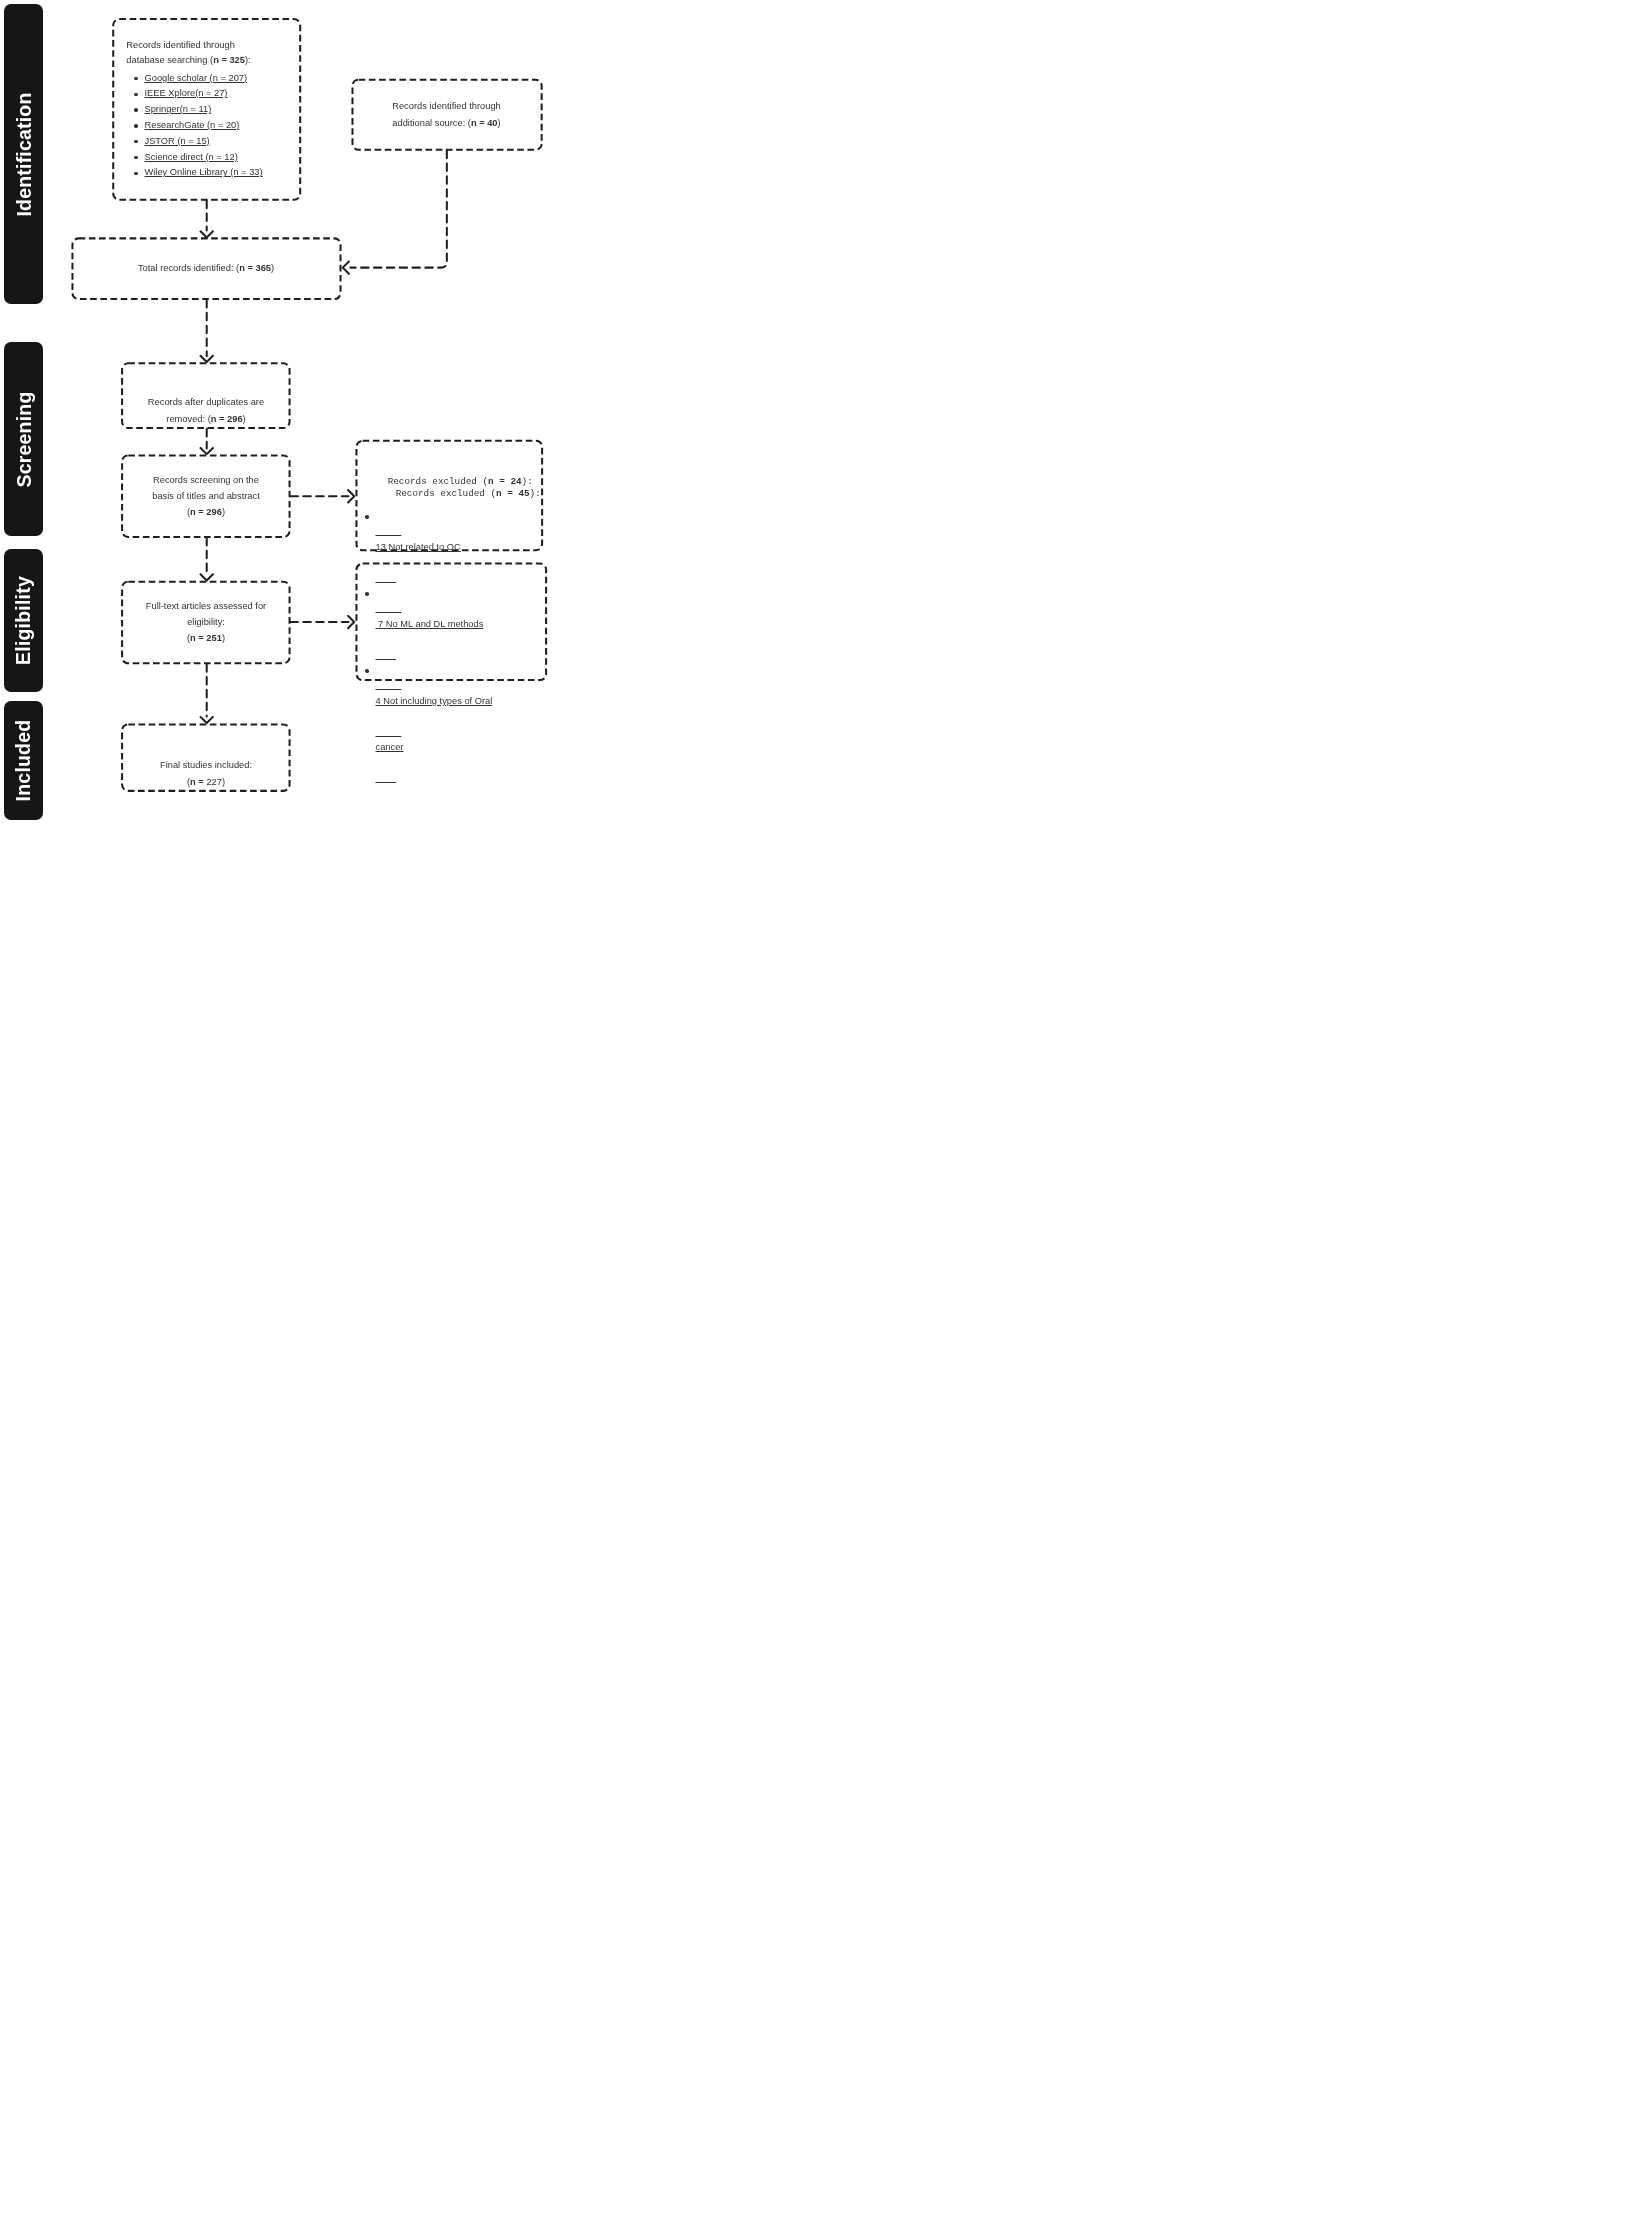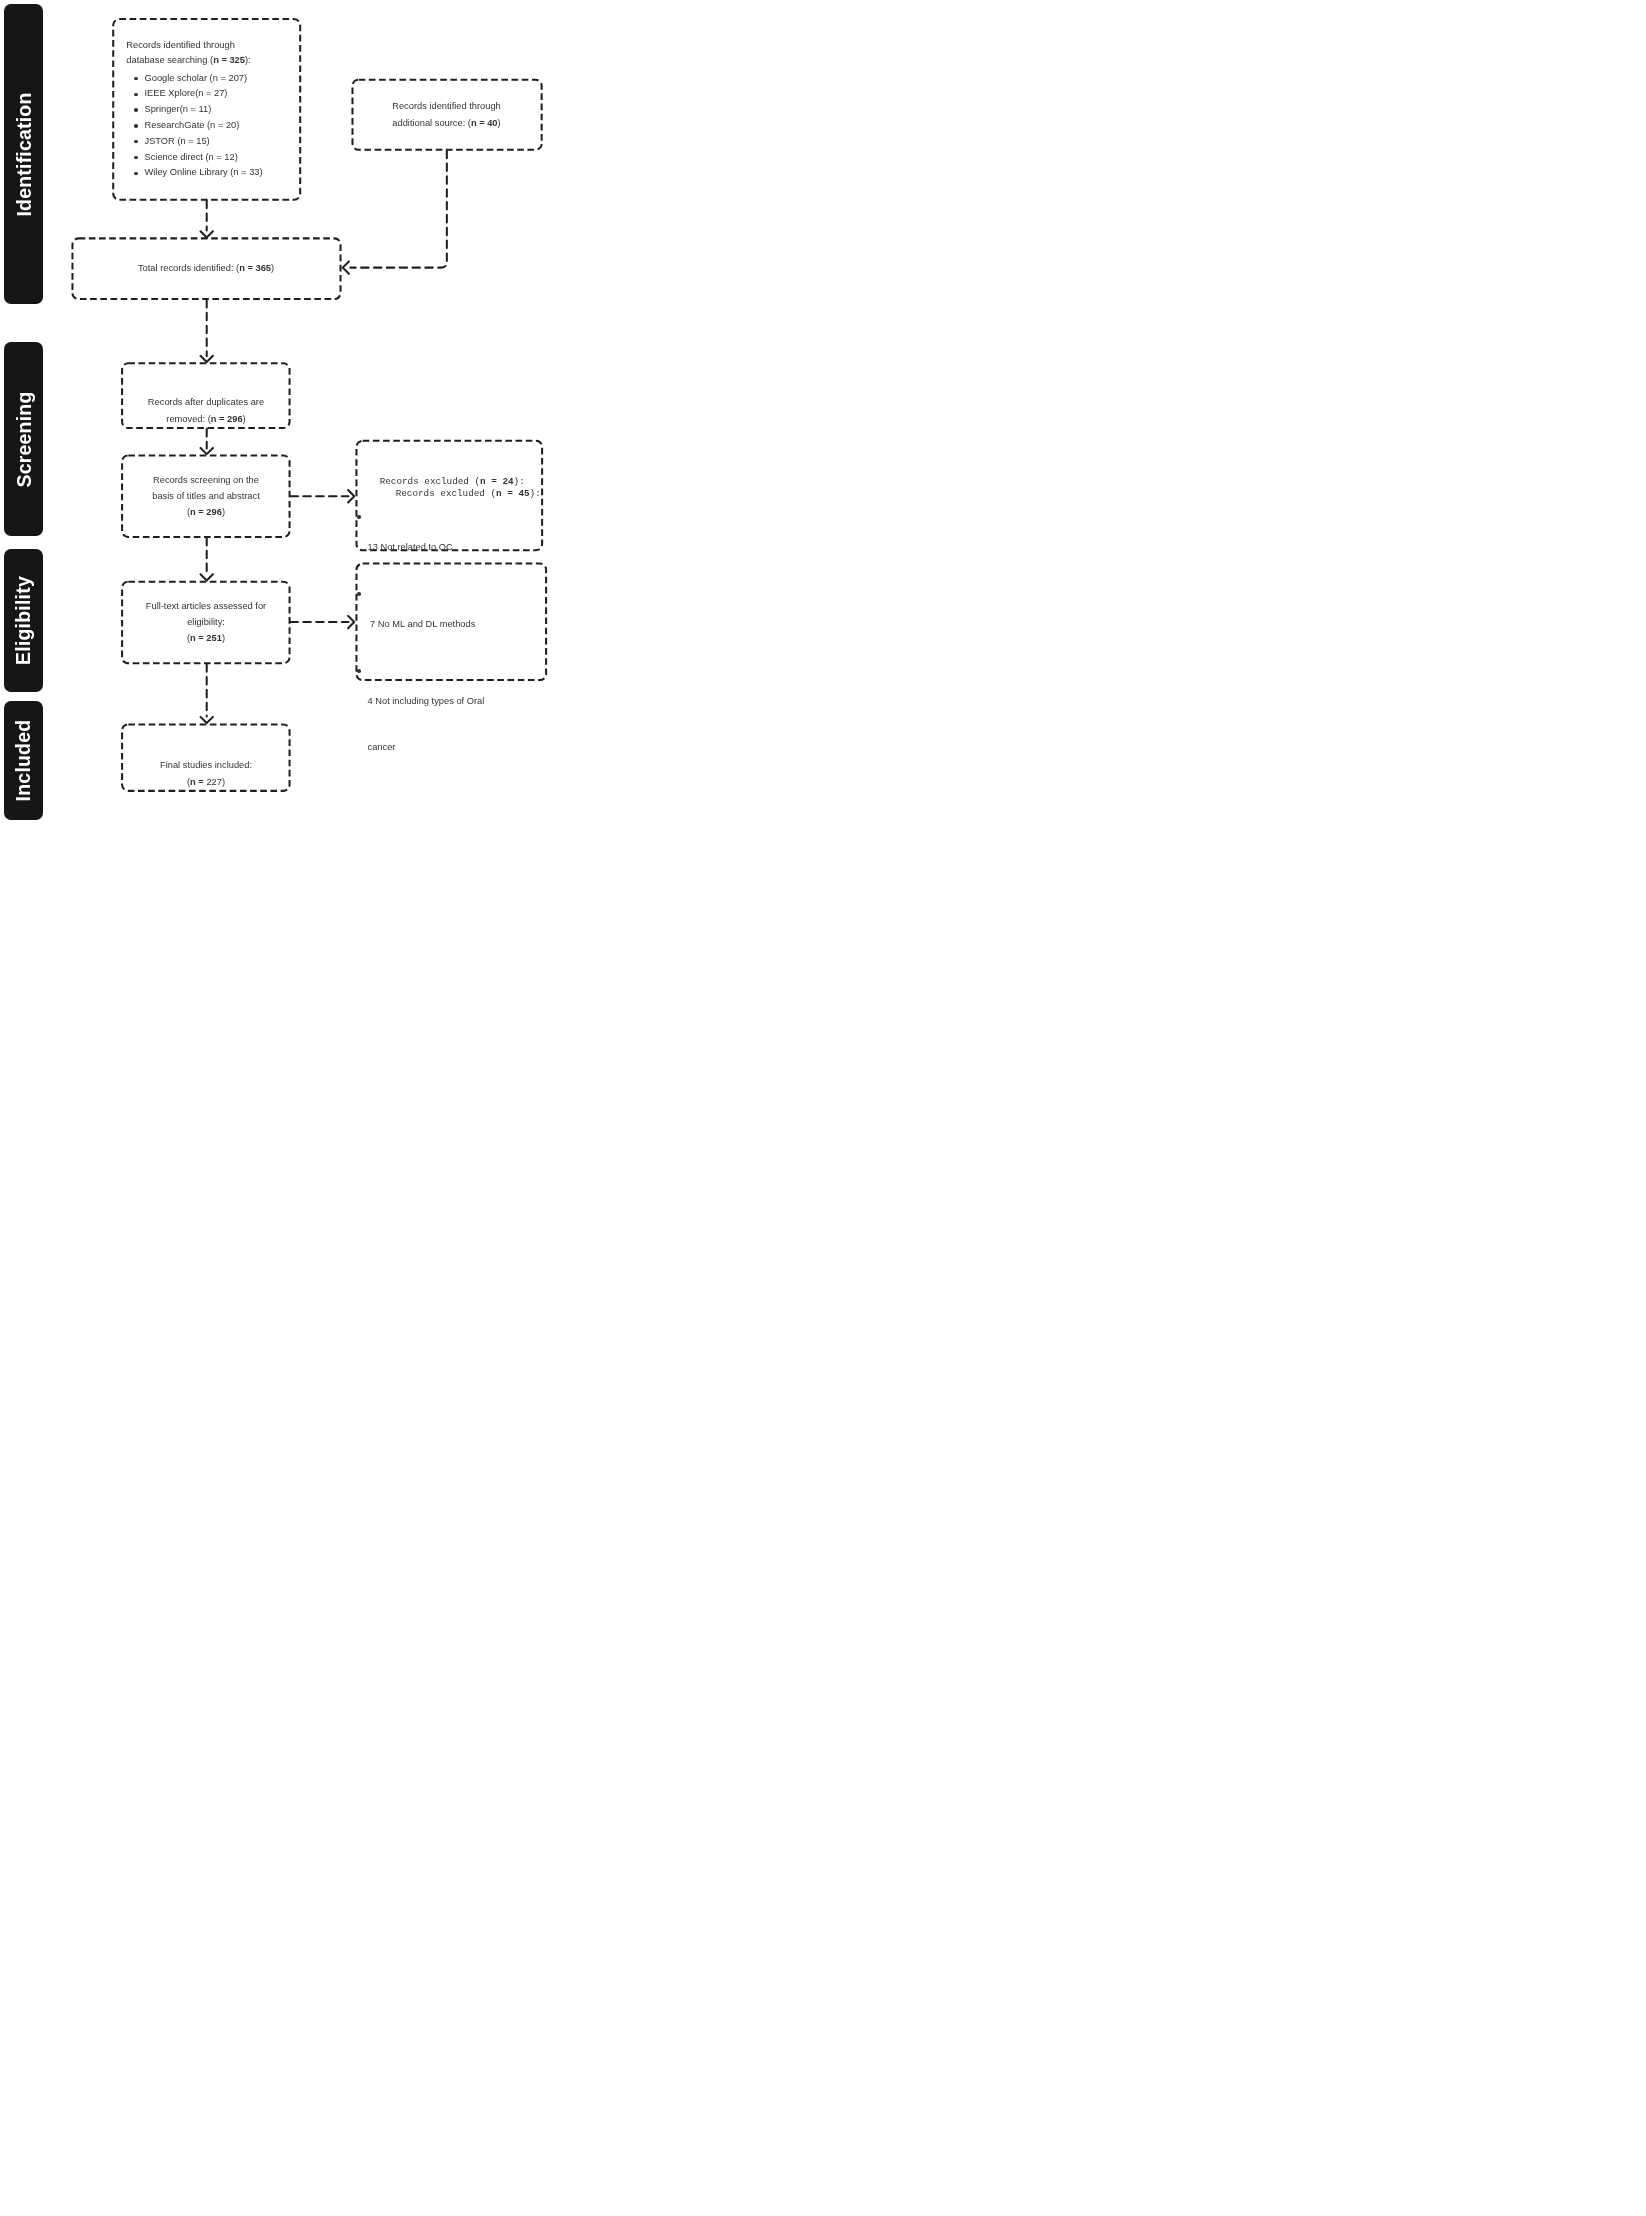--- a/index.html
+++ b/index.html
@@ -25,21 +25,21 @@
   .center{
     display:flex;flex-direction:column;justify-content:center;align-items:center;
     text-align:center;line-height:1.85;
   }
   .lh-mid{line-height:1.72;}
   .line{white-space:pre-wrap;}
 
   
   .listbox{display:flex;flex-direction:column;justify-content:center;line-height:1.66;}
   .listbox .head{white-space:pre-wrap;}
-  ul.blist{list-style:none;margin:4px 0 0 0;padding:0;}
+  ul.blist{list-style:none;margin:4px 0 0 0;padding:0;text-decoration:underline;}
   ul.blist li{display:flex;align-items:flex-start;}
   .dot{flex:0 0 auto;width:3.5px;height:3.5px;border-radius:50%;background:#333333;margin:6.2px 7px 0 0;}
   .btext{white-space:pre-wrap;}
 
   .db-head{margin-left:13.3px;line-height:1.62;}
   .db-list{margin-top:2.7px !important;padding-left:21px !important;}
   .ex-head{margin-left:6.2px;font-family:Liberation Mono, monospace;}
   .ex-list{padding-left:17px !important;}
 </style>
 </head>
@@ -161,21 +161,21 @@
     <ul class="blist ex-list">
     </ul>
   </div>
 
   <div class="txt center lh-mid" style="left:122px;top:582px;width:168px;height:82px;text-align:center;">
     <div class="line"><span>Full-text articles assessed for</span><b></b><span></span></div>
     <div class="line"><span>eligibility:</span><b></b><span></span></div>
     <div class="line"><span>(</span><b>n = 251</b><span>)</span></div>
   </div>
 
-  <div class="txt listbox" style="left:340px;top:564px;width:190px;height:117px;">
+  <div class="txt listbox" style="left:348px;top:564px;width:190px;height:117px;">
     <div class="head ex-head">
       <span>Records excluded (</span><b>n = 24</b><span>):</span>
     </div>
     <ul class="blist ex-list">
       <li>
           <span class="dot"></span>
         <div class="btext">
           <div>13 Not related to OC</div>
         </div>
       </li>

